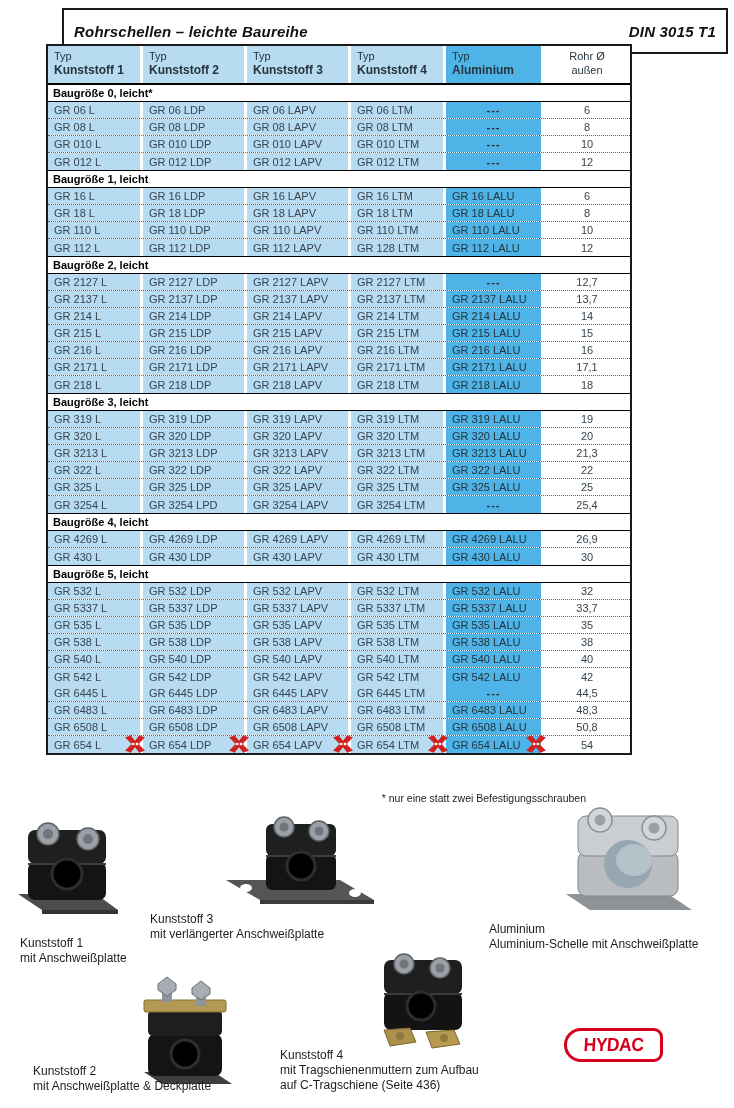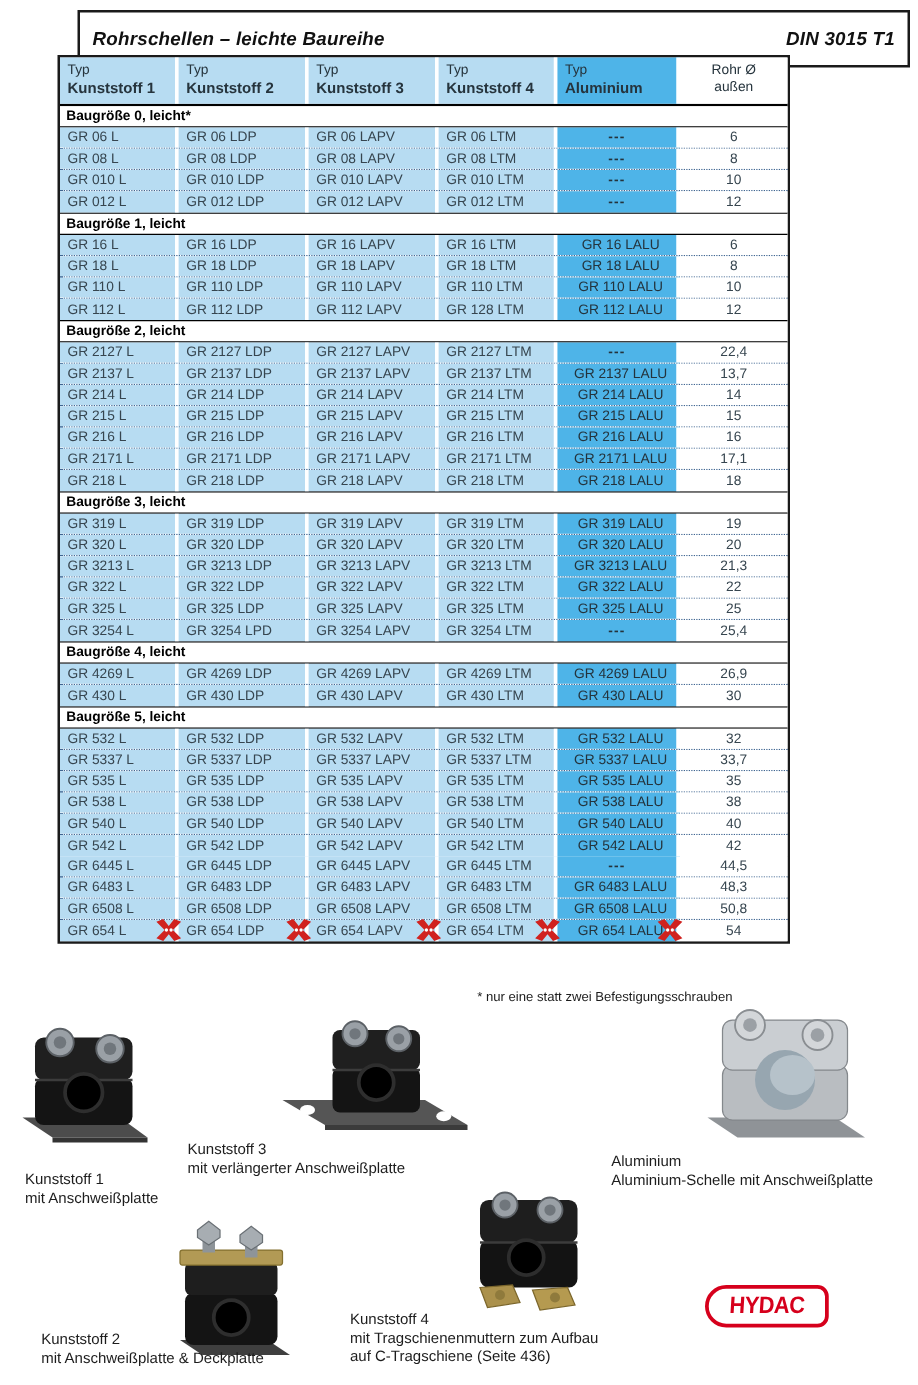--- a/index.html
+++ b/index.html
@@ -46,21 +46,21 @@
 
   .trow { height: 17px; box-sizing: border-box; border-bottom: 1px dotted #3f6591; }
   .trow.last { border-bottom: none; }
   .tcell {
     position: relative; box-sizing: border-box;
     background: #b7dcf2; color: #36454f; font-size: 11px;
     border-right: 3px solid #fff;
     display: flex; align-items: center; padding-left: 6px;
     overflow: visible; white-space: nowrap;
   }
-  .tcell.alu { background: #4eb4e8; color: #24333c; justify-content: center; }
+  .tcell.alu { background: #4eb4e8; color: #24333c; }
   .tcell.rohr { background: #fff; justify-content: center; padding-left: 0; border-right: none; }
   .tcell.dash { justify-content: center; padding-left: 0; font-weight: bold; letter-spacing: 1px; }
   .stamp { position: absolute; right: -6px; top: -1px; width: 22px; height: 18px; z-index: 3; }
 
   .footnote {
     position: absolute; left: 46px; top: 792px; width: 540px;
     text-align: right; font-size: 10.5px; color: #1c1c1c;
   }
 
   
@@ -291,21 +291,21 @@
           <div class="tcell">
             <span>GR 2127 LAPV</span>
           </div>
           <div class="tcell">
             <span>GR 2127 LTM</span>
           </div>
           <div class="tcell alu dash">
             <span>---</span>
           </div>
           <div class="tcell rohr">
-            <span>22,4</span>
+            <span>12,7</span>
           </div>
         </div>
         <div class="grid-row trow">
           <div class="tcell">
             <span>GR 2137 L</span>
           </div>
           <div class="tcell">
             <span>GR 2137 LDP</span>
           </div>
           <div class="tcell">

